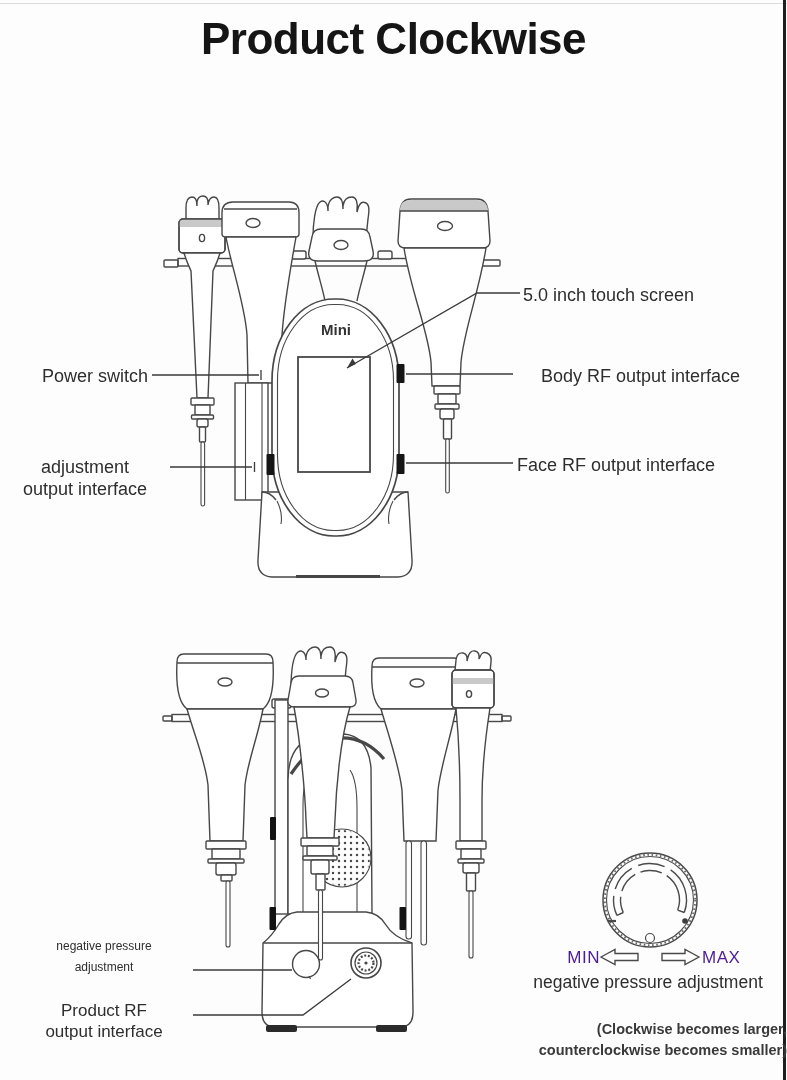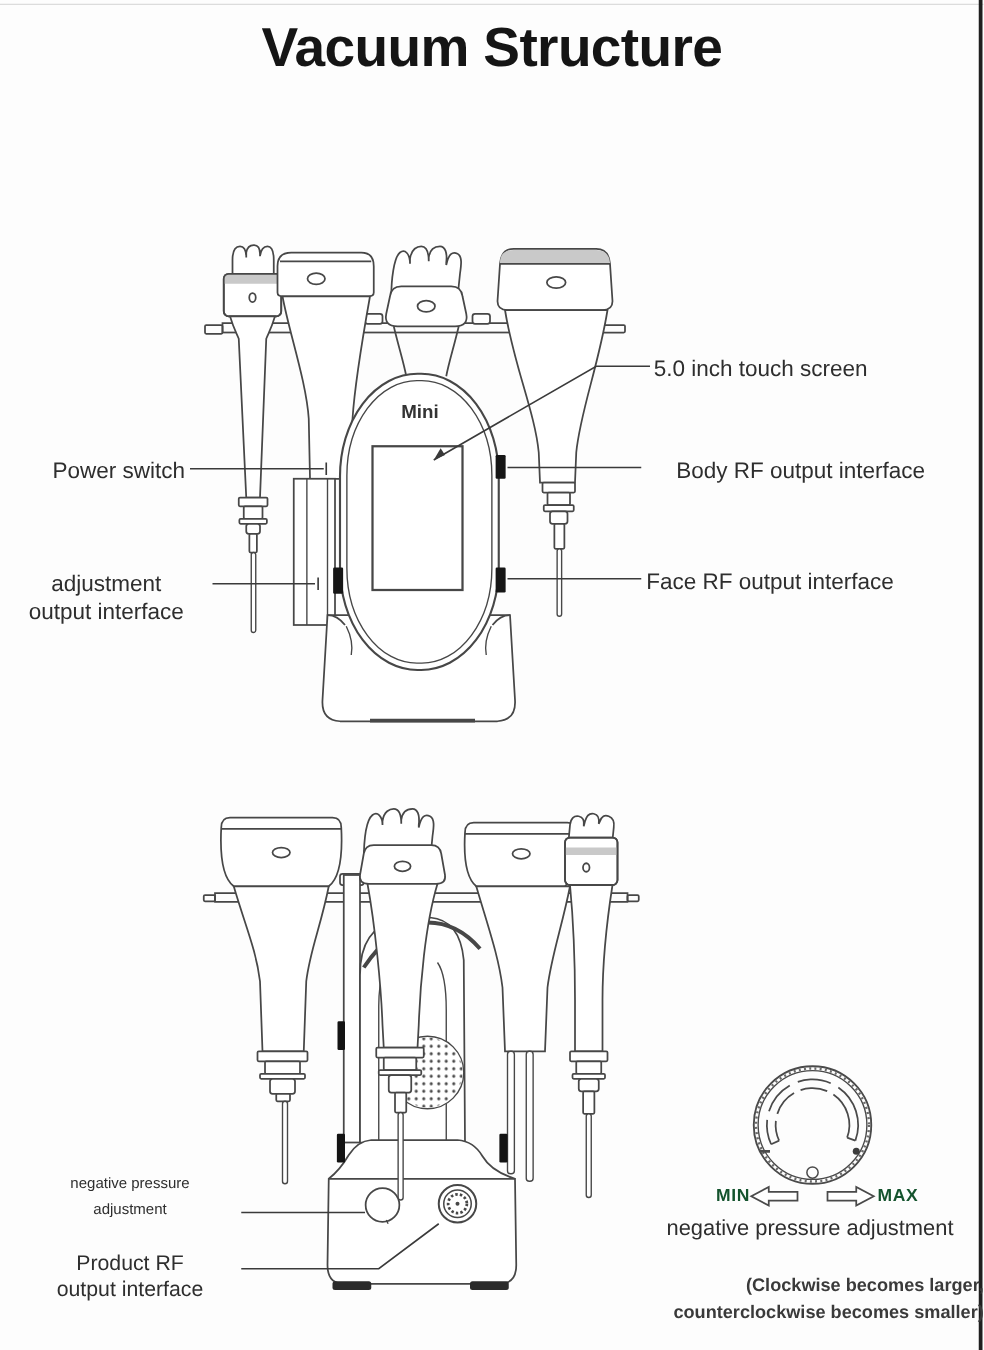--- a/index.html
+++ b/index.html
@@ -6,34 +6,34 @@
   .page{position:relative;width:787px;height:1080px;background:#fdfdfd;overflow:hidden;
         font-family:"Liberation Sans",sans-serif;}
   .edge-right{position:absolute;top:0;left:783px;width:2.5px;height:1080px;background:#1f1f1f;}
   .edge-top{position:absolute;top:3px;left:0;width:787px;height:1px;background:#dcdcdc;}
   .title{position:absolute;top:14px;left:0;width:787px;text-align:center;
          font-size:44px;font-weight:700;color:#151515;letter-spacing:-0.5px;}
   .lbl{position:absolute;color:#2e2e2e;font-size:18px;line-height:22px;white-space:nowrap;}
   .lbl.center{text-align:center;white-space:normal;}
   .lbl.right{text-align:right;}
   .mini{position:absolute;font-size:15px;font-weight:700;color:#333;}
-  .minmax{position:absolute;font-size:14px;color:#14532d;letter-spacing:0.5px;font-weight:bold;}
+  .minmax{position:absolute;font-size:17px;color:#4c1d95;letter-spacing:0.5px;}
   .caption{position:absolute;text-align:center;font-size:17.5px;color:#2e2e2e;}
   .note{position:absolute;text-align:center;font-size:14.5px;font-weight:600;
         color:#3a3a3a;line-height:21px;}
   svg{position:absolute;top:0;left:0;}
 </style>
 </head>
 <body>
 
 <div class="page">
   <div class="edge-top"></div>
   <div class="edge-right"></div>
 
-  <div class="title">Vacuum Structure</div>
+  <div class="title">Product Clockwise</div>
 
   <svg width="787" height="1080" viewBox="0 0 787 1080">
     <defs>
       <pattern id="dots" width="6" height="6" patternUnits="userSpaceOnUse">
         <circle cx="3" cy="3" r="1.25" fill="#4a4a4a"></circle>
       </pattern>
     </defs>
 
     <g stroke="#474747" fill="none" stroke-width="1.4">
 

